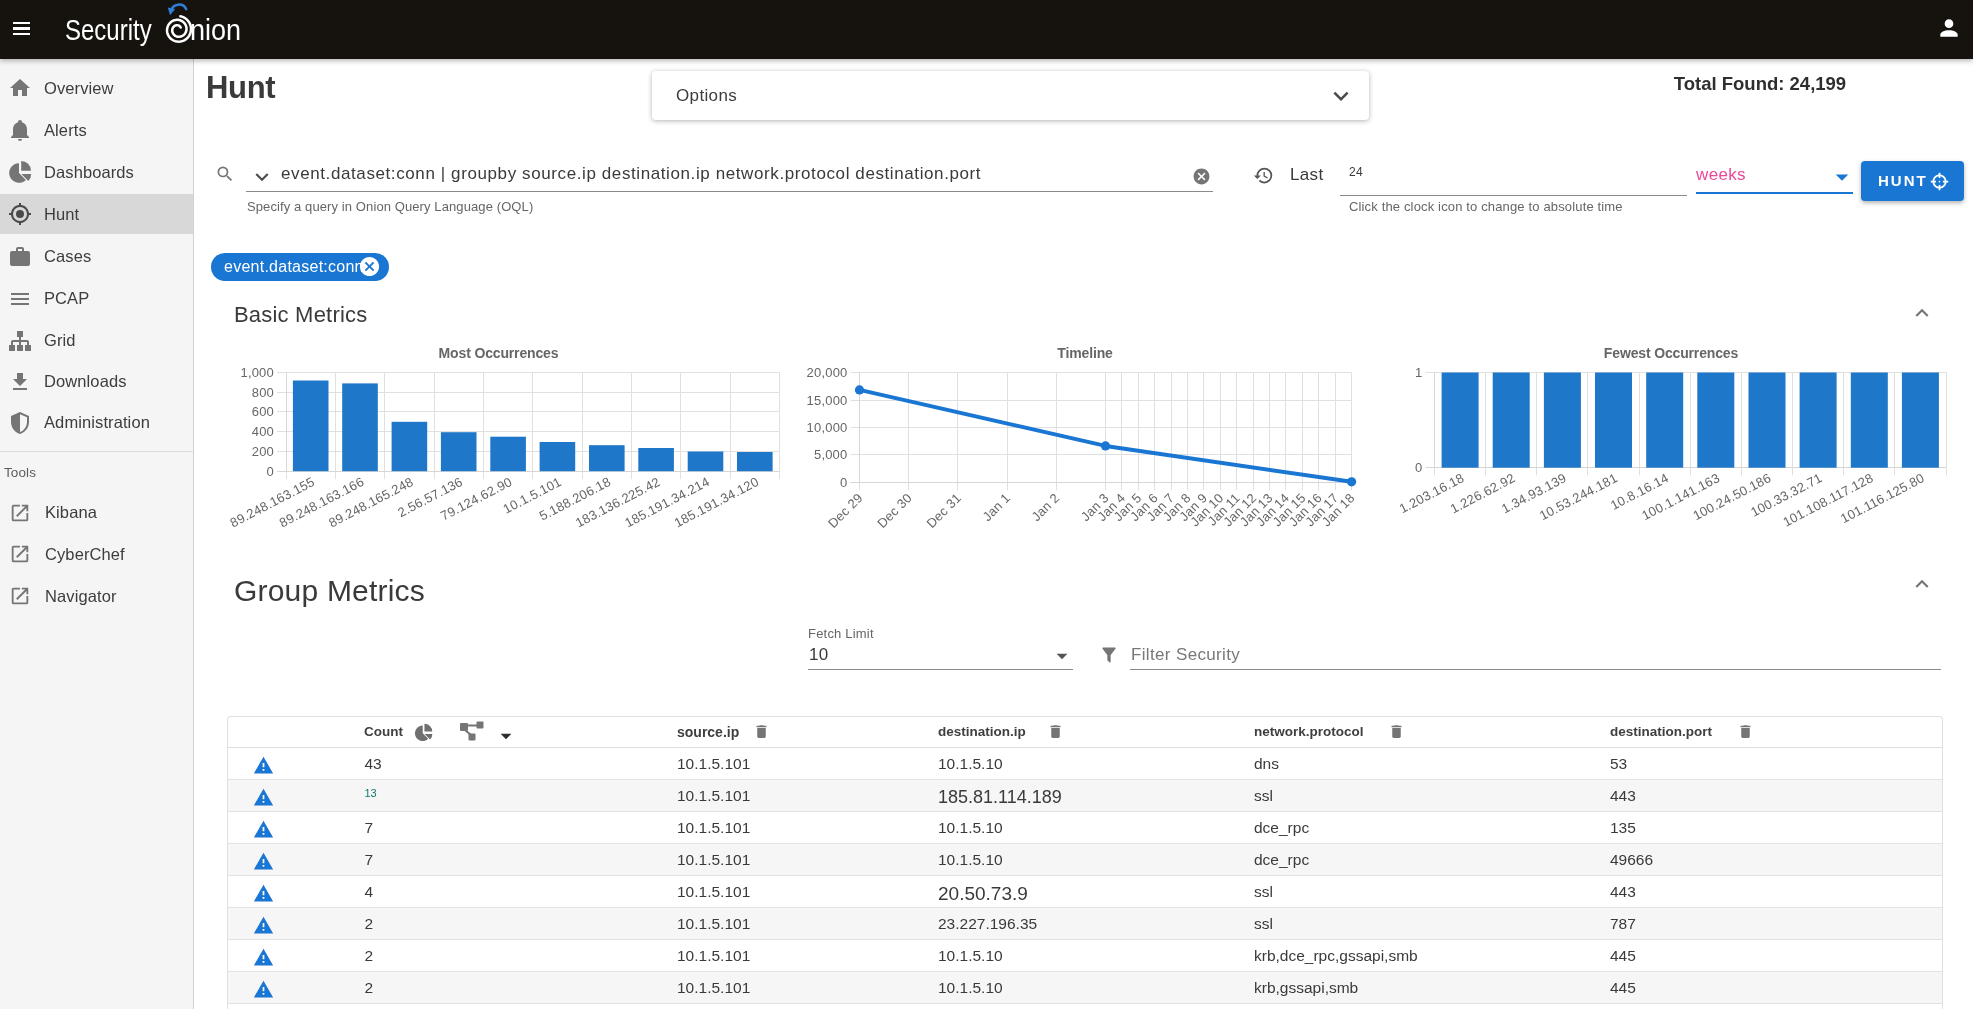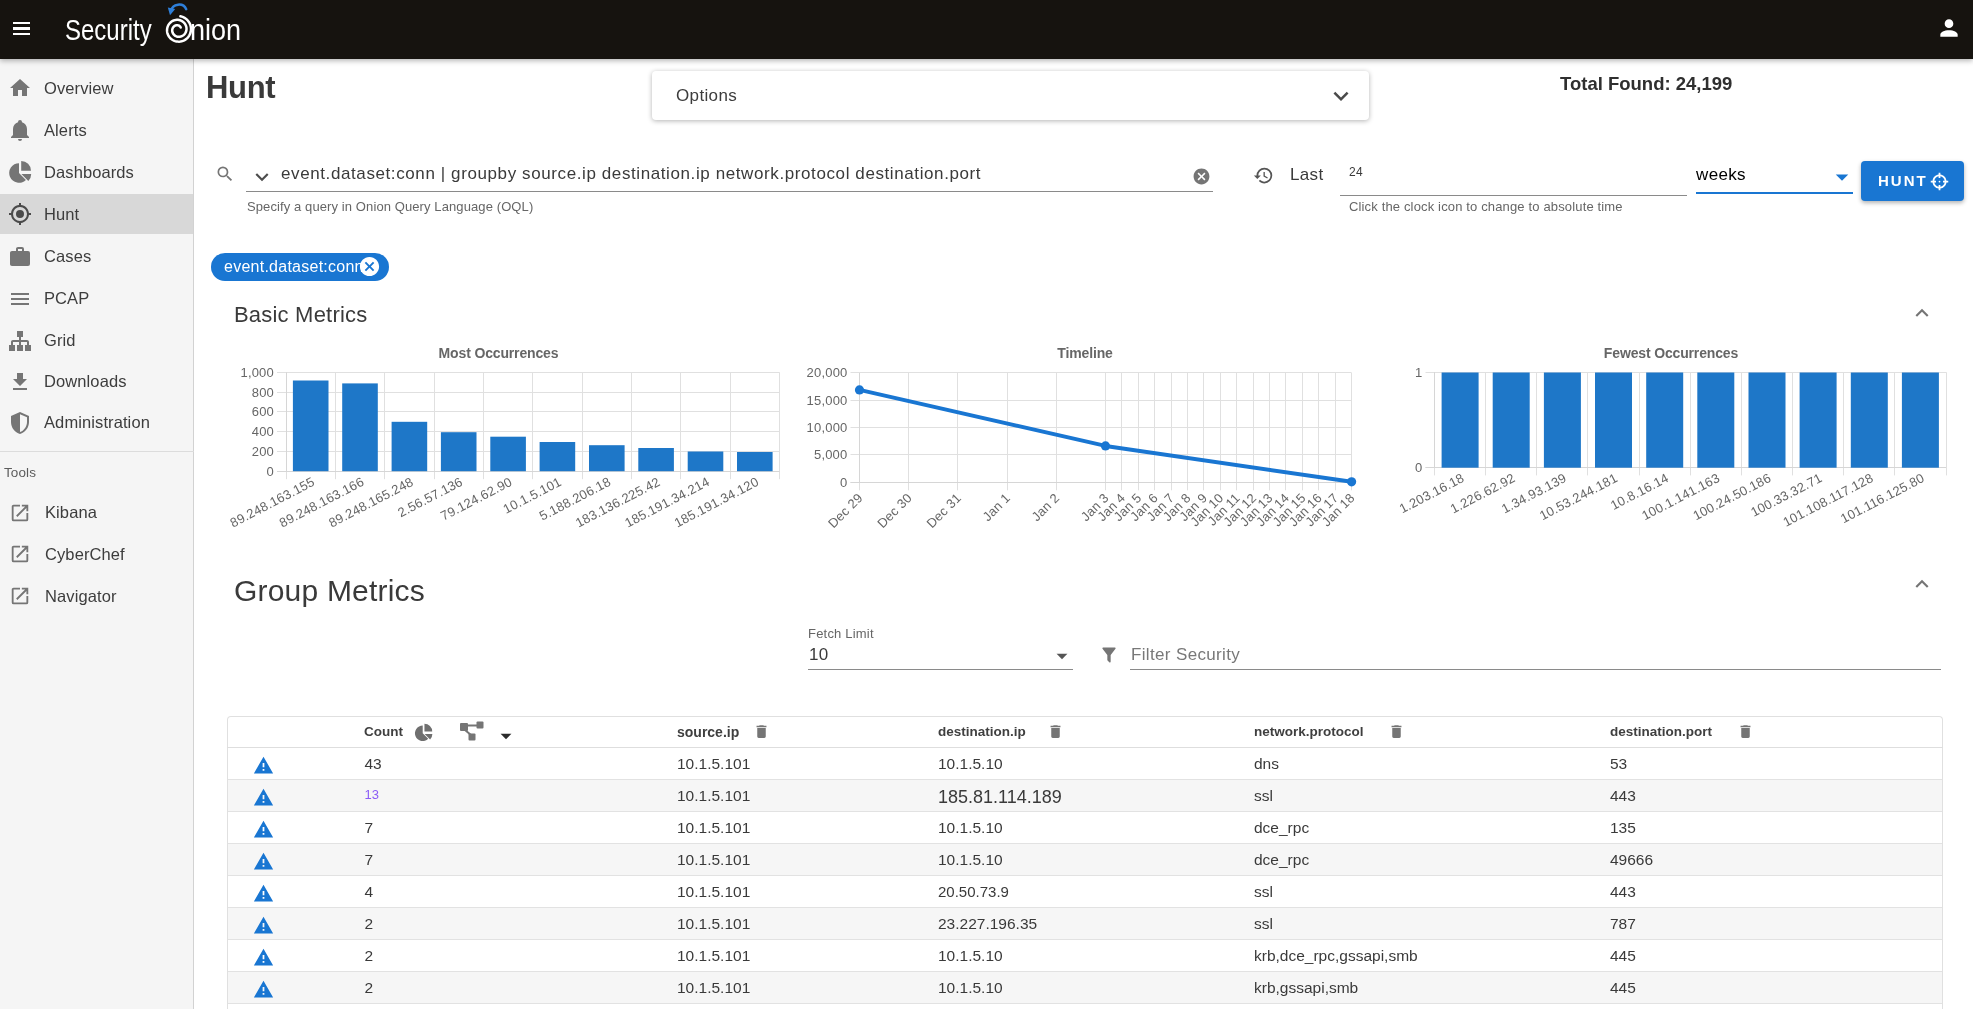--- a/index.html
+++ b/index.html
@@ -67,21 +67,21 @@
 <div class="nav-t" style="left:45px;top:503.29999999999995px">Kibana</div>
 <svg style="position:absolute;left:9px;top:543.4px" width="22" height="22" viewBox="0 0 24 24">
     <path d="M14,3V5H17.59L7.76,14.83L9.17,16.24L19,6.41V10H21V3M19,19H5V5H12V3H5C3.89,3 3,3.9 3,5V19A2,2 0 0,0 5,21H19A2,2 0 0,0 21,19V12H19V19Z" fill="#757575" fill-rule="evenodd"></path>
   </svg>
 <div class="nav-t" style="left:45px;top:544.9px">CyberChef</div>
 <svg style="position:absolute;left:9px;top:585.1px" width="22" height="22" viewBox="0 0 24 24">
     <path d="M14,3V5H17.59L7.76,14.83L9.17,16.24L19,6.41V10H21V3M19,19H5V5H12V3H5C3.89,3 3,3.9 3,5V19A2,2 0 0,0 5,21H19A2,2 0 0,0 21,19V12H19V19Z" fill="#757575" fill-rule="evenodd"></path>
   </svg>
 <div class="nav-t" style="left:45px;top:586.6px">Navigator</div>
 <div class="abs" style="left:206px;top:70px;font-size:31px;font-weight:bold;letter-spacing:-.3px;color:#3a3a3a">Hunt</div>
-<div class="abs" style="left:1560px;top:73px;width:400px;text-align:left;font-size:18.5px;font-weight:bold;color:#2f2f2f">Total Found: 24,199</div>
+<div class="abs" style="left:1560px;top:73px;width:400px;text-align:center;font-size:18.5px;font-weight:bold;color:#2f2f2f">Total Found: 24,199</div>
 <div class="abs" style="left:652px;top:71px;width:717px;height:49px;background:#fff;border-radius:4px;box-shadow:0 1px 5px rgba(0,0,0,.3)"></div>
 <div class="abs" style="left:676px;top:86px;font-size:17px;letter-spacing:.35px;color:#3c3c3c">Options</div>
 <svg style="position:absolute;left:1326px;top:81px" width="30" height="30" viewBox="0 0 24 24">
     <path d="M7.41,8.58L12,13.17L16.59,8.58L18,10L12,16L6,10L7.41,8.58Z" fill="#4a4a4a" fill-rule="evenodd"></path>
   </svg>
 <svg style="position:absolute;left:215px;top:164px" width="20" height="20" viewBox="0 0 24 24">
     <path d="M9.5,3A6.5,6.5 0 0,1 16,9.5C16,11.11 15.41,12.59 14.44,13.73L14.71,14H15.5L20.5,19L19,20.5L14,15.5V14.71L13.73,14.44C12.59,15.41 11.11,16 9.5,16A6.5,6.5 0 0,1 3,9.5A6.5,6.5 0 0,1 9.5,3M9.5,5C7,5 5,7 5,9.5C5,12 7,14 9.5,14C12,14 14,12 14,9.5C14,7 12,5 9.5,5Z" fill="#757575" fill-rule="evenodd"></path>
   </svg>
 <svg style="position:absolute;left:249px;top:164px" width="26" height="26" viewBox="0 0 24 24">
     <path d="M7.41,8.58L12,13.17L16.59,8.58L18,10L12,16L6,10L7.41,8.58Z" fill="#4d4d4d" fill-rule="evenodd"></path>
@@ -92,21 +92,21 @@
 <svg style="position:absolute;left:1192px;top:167px" width="19" height="19" viewBox="0 0 24 24">
     <path d="M12,2C6.47,2 2,6.47 2,12C2,17.53 6.47,22 12,22C17.53,22 22,17.53 22,12C22,6.47 17.53,2 12,2M17,15.59L15.59,17L12,13.41L8.41,17L7,15.59L10.59,12L7,8.41L8.41,7L12,10.59L15.59,7L17,8.41L13.41,12L17,15.59Z" fill="#757575" fill-rule="evenodd"></path>
   </svg>
 <svg style="position:absolute;left:1253px;top:165px" width="21" height="21" viewBox="0 0 24 24">
     <path d="M13.5,8H12V13L16.28,15.54L17,14.33L13.5,12.25V8M13,3A9,9 0 0,0 4,12H1L4.96,16.03L9,12H6A7,7 0 0,1 13,5A7,7 0 0,1 20,12A7,7 0 0,1 13,19C11.07,19 9.32,18.21 8.06,16.94L6.64,18.36C8.27,20 10.5,21 13,21A9,9 0 0,0 22,12A9,9 0 0,0 13,3" fill="#555" fill-rule="evenodd"></path>
   </svg>
 <div class="abs" style="left:1290px;top:165px;font-size:17px;letter-spacing:.35px;color:#3a3a3a">Last</div>
 <div class="abs" style="left:1349px;top:165px;font-size:12px;letter-spacing:.35px;color:#3a3a3a">24</div>
 <div class="abs" style="left:1340px;top:195px;width:347px;height:1px;background:#8a8a8a"></div>
 <div class="abs" style="left:1349px;top:199px;font-size:13px;letter-spacing:.15px;color:#666">Click the clock icon to change to absolute time</div>
-<div class="abs" style="left:1696px;top:165px;font-size:17px;letter-spacing:.35px;color:#000000">weeks</div>
+<div class="abs" style="left:1696px;top:165px;font-size:17px;letter-spacing:.35px;color:#ec4899">weeks</div>
 <svg style="position:absolute;left:1827px;top:162px" width="30" height="30" viewBox="0 0 24 24">
     <path d="M7,10L12,15L17,10H7Z" fill="#1976d2" fill-rule="evenodd"></path>
   </svg>
 <div class="abs" style="left:1696px;top:192px;width:157px;height:2px;background:#1976d2"></div>
 <div class="abs" style="left:1861px;top:161px;width:103px;height:40px;background:#1976d2;border-radius:4px;box-shadow:0 2px 4px rgba(0,0,0,.3)"></div>
 <div class="abs" style="left:1878px;top:172px;font-size:15px;font-weight:bold;color:#fff;letter-spacing:2px">HUNT</div>
 <svg style="position:absolute;left:1929px;top:171px" width="21" height="21" viewBox="0 0 24 24">
     <path d="M11,2V4.07C7.38,4.53 4.53,7.38 4.07,11H2V13H4.07C4.53,16.62 7.38,19.47 11,19.93V22H13V19.93C16.62,19.47 19.47,16.62 19.93,13H22V11H19.93C19.47,7.38 16.62,4.53 13,4.07V2M11,6.08V8H13V6.09C15.5,6.5 17.5,8.5 17.92,11H16V13H17.91C17.5,15.5 15.5,17.5 13,17.92V16H11V17.91C8.5,17.5 6.5,15.5 6.08,13H8V11H6.09C6.5,8.5 8.5,6.5 11,6.08M12,11A1,1 0 0,0 11,12A1,1 0 0,0 12,13A1,1 0 0,0 13,12A1,1 0 0,0 12,11Z" fill="#fff" fill-rule="evenodd"></path>
   </svg>
 <div class="abs" style="left:211px;top:253px;width:178px;height:28px;background:#1976d2;border-radius:14px"></div>
@@ -324,21 +324,21 @@
 <div class="abs" style="left:364.5px;top:754.5px;font-size:15.5px;color:#3a3a3a">43</div>
 <div class="abs" style="left:677px;top:754.5px;font-size:15.5px;color:#3a3a3a">10.1.5.101</div>
 <div class="abs" style="left:938px;top:754.5px;font-size:15.5px;color:#3a3a3a">10.1.5.10</div>
 <div class="abs" style="left:1254px;top:754.5px;font-size:15.5px;color:#3a3a3a">dns</div>
 <div class="abs" style="left:1610px;top:754.5px;font-size:15.5px;color:#3a3a3a">53</div>
 <div class="abs" style="left:228px;top:779px;width:1714px;height:1px;background:#e2e2e2"></div>
 <div class="abs" style="left:228px;top:780px;width:1714px;height:31px;background:#f6f6f6"></div>
 <svg style="position:absolute;left:253px;top:786.5px" width="21" height="21" viewBox="0 0 24 24">
     <path d="M13,14H11V9H13M13,18H11V16H13M1,21H23L12,2L1,21Z" fill="#1976d2" fill-rule="evenodd"></path>
   </svg>
-<div class="abs" style="left:364.5px;top:786.5px;font-size:13px;color:#8b5cf6">13</div>
+<div class="abs" style="left:364.5px;top:786.5px;font-size:11px;color:#0f766e">13</div>
 <div class="abs" style="left:677px;top:786.5px;font-size:15.5px;color:#3a3a3a">10.1.5.101</div>
 <div class="abs" style="left:938px;top:786.5px;font-size:18px;color:#3a3a3a">185.81.114.189</div>
 <div class="abs" style="left:1254px;top:786.5px;font-size:15.5px;color:#3a3a3a">ssl</div>
 <div class="abs" style="left:1610px;top:786.5px;font-size:15.5px;color:#3a3a3a">443</div>
 <div class="abs" style="left:228px;top:811px;width:1714px;height:1px;background:#e2e2e2"></div>
 <svg style="position:absolute;left:253px;top:818.5px" width="21" height="21" viewBox="0 0 24 24">
     <path d="M13,14H11V9H13M13,18H11V16H13M1,21H23L12,2L1,21Z" fill="#1976d2" fill-rule="evenodd"></path>
   </svg>
 <div class="abs" style="left:364.5px;top:818.5px;font-size:15.5px;color:#3a3a3a">7</div>
 <div class="abs" style="left:677px;top:818.5px;font-size:15.5px;color:#3a3a3a">10.1.5.101</div>
@@ -354,21 +354,21 @@
 <div class="abs" style="left:677px;top:850.5px;font-size:15.5px;color:#3a3a3a">10.1.5.101</div>
 <div class="abs" style="left:938px;top:850.5px;font-size:15.5px;color:#3a3a3a">10.1.5.10</div>
 <div class="abs" style="left:1254px;top:850.5px;font-size:15.5px;color:#3a3a3a">dce_rpc</div>
 <div class="abs" style="left:1610px;top:850.5px;font-size:15.5px;color:#3a3a3a">49666</div>
 <div class="abs" style="left:228px;top:875px;width:1714px;height:1px;background:#e2e2e2"></div>
 <svg style="position:absolute;left:253px;top:882.5px" width="21" height="21" viewBox="0 0 24 24">
     <path d="M13,14H11V9H13M13,18H11V16H13M1,21H23L12,2L1,21Z" fill="#1976d2" fill-rule="evenodd"></path>
   </svg>
 <div class="abs" style="left:364.5px;top:882.5px;font-size:15.5px;color:#3a3a3a">4</div>
 <div class="abs" style="left:677px;top:882.5px;font-size:15.5px;color:#3a3a3a">10.1.5.101</div>
-<div class="abs" style="left:938px;top:882.5px;font-size:15px;color:#3a3a3a">20.50.73.9</div>
+<div class="abs" style="left:938px;top:882.5px;font-size:19px;color:#3a3a3a">20.50.73.9</div>
 <div class="abs" style="left:1254px;top:882.5px;font-size:15.5px;color:#3a3a3a">ssl</div>
 <div class="abs" style="left:1610px;top:882.5px;font-size:15.5px;color:#3a3a3a">443</div>
 <div class="abs" style="left:228px;top:907px;width:1714px;height:1px;background:#e2e2e2"></div>
 <div class="abs" style="left:228px;top:908px;width:1714px;height:31px;background:#f6f6f6"></div>
 <svg style="position:absolute;left:253px;top:914.5px" width="21" height="21" viewBox="0 0 24 24">
     <path d="M13,14H11V9H13M13,18H11V16H13M1,21H23L12,2L1,21Z" fill="#1976d2" fill-rule="evenodd"></path>
   </svg>
 <div class="abs" style="left:364.5px;top:914.5px;font-size:15.5px;color:#3a3a3a">2</div>
 <div class="abs" style="left:677px;top:914.5px;font-size:15.5px;color:#3a3a3a">10.1.5.101</div>
 <div class="abs" style="left:938px;top:914.5px;font-size:15.5px;color:#3a3a3a">23.227.196.35</div>

